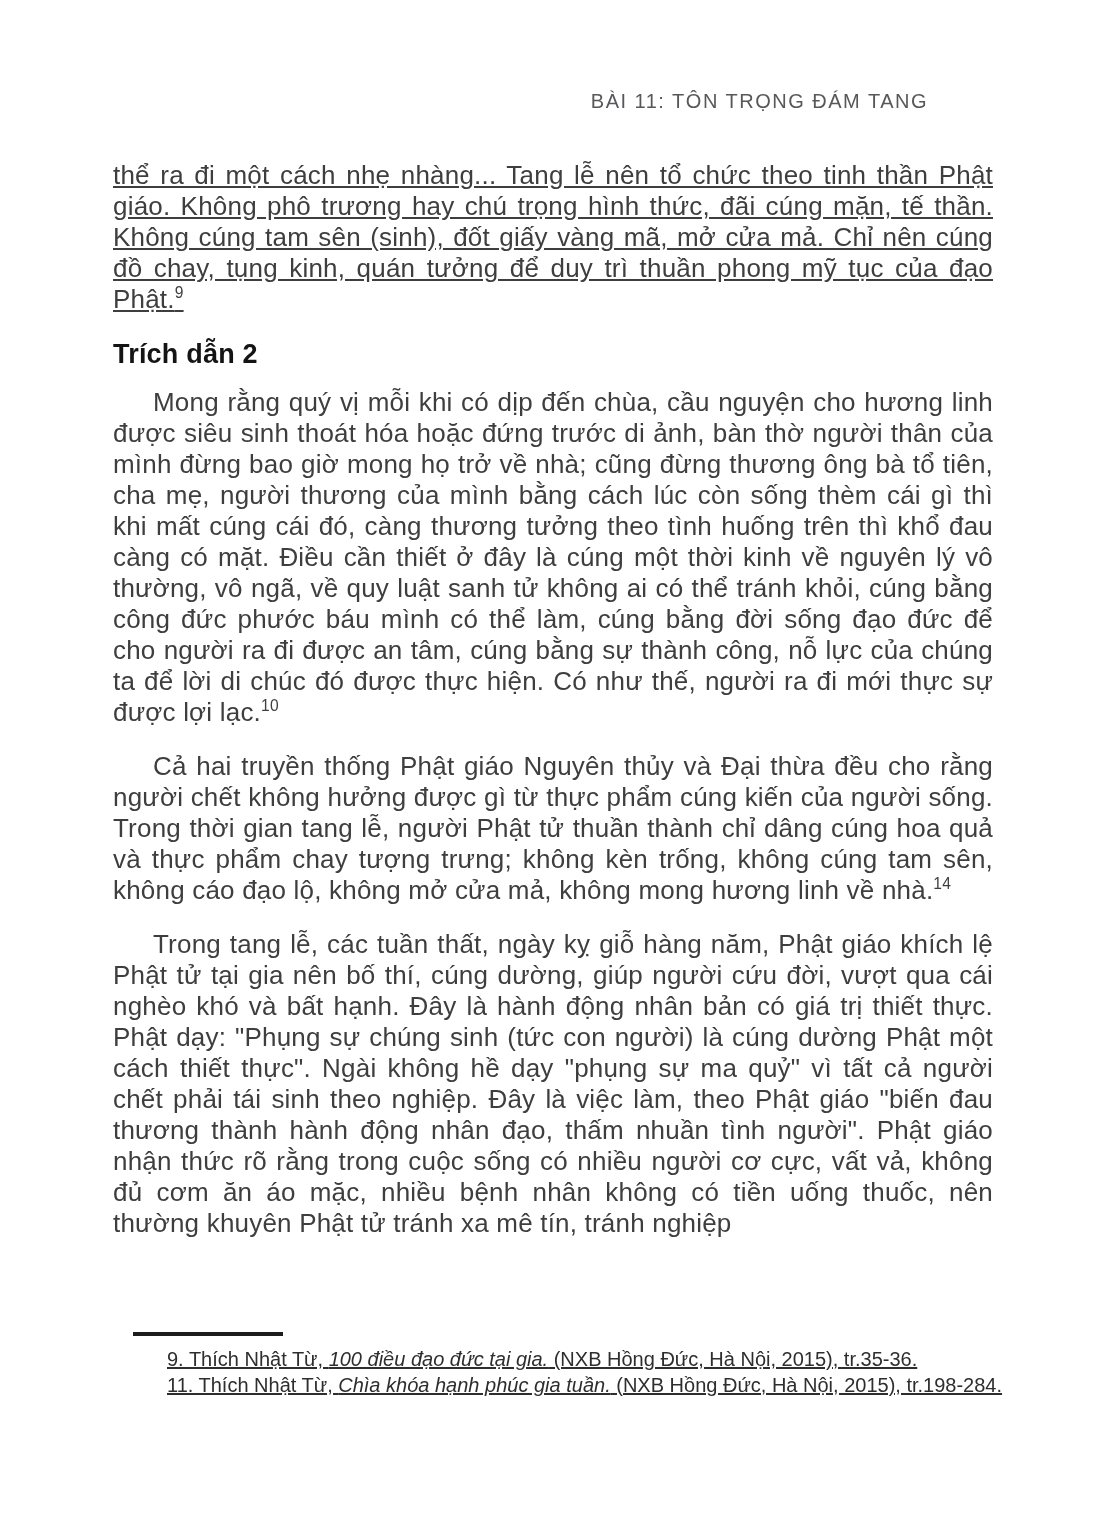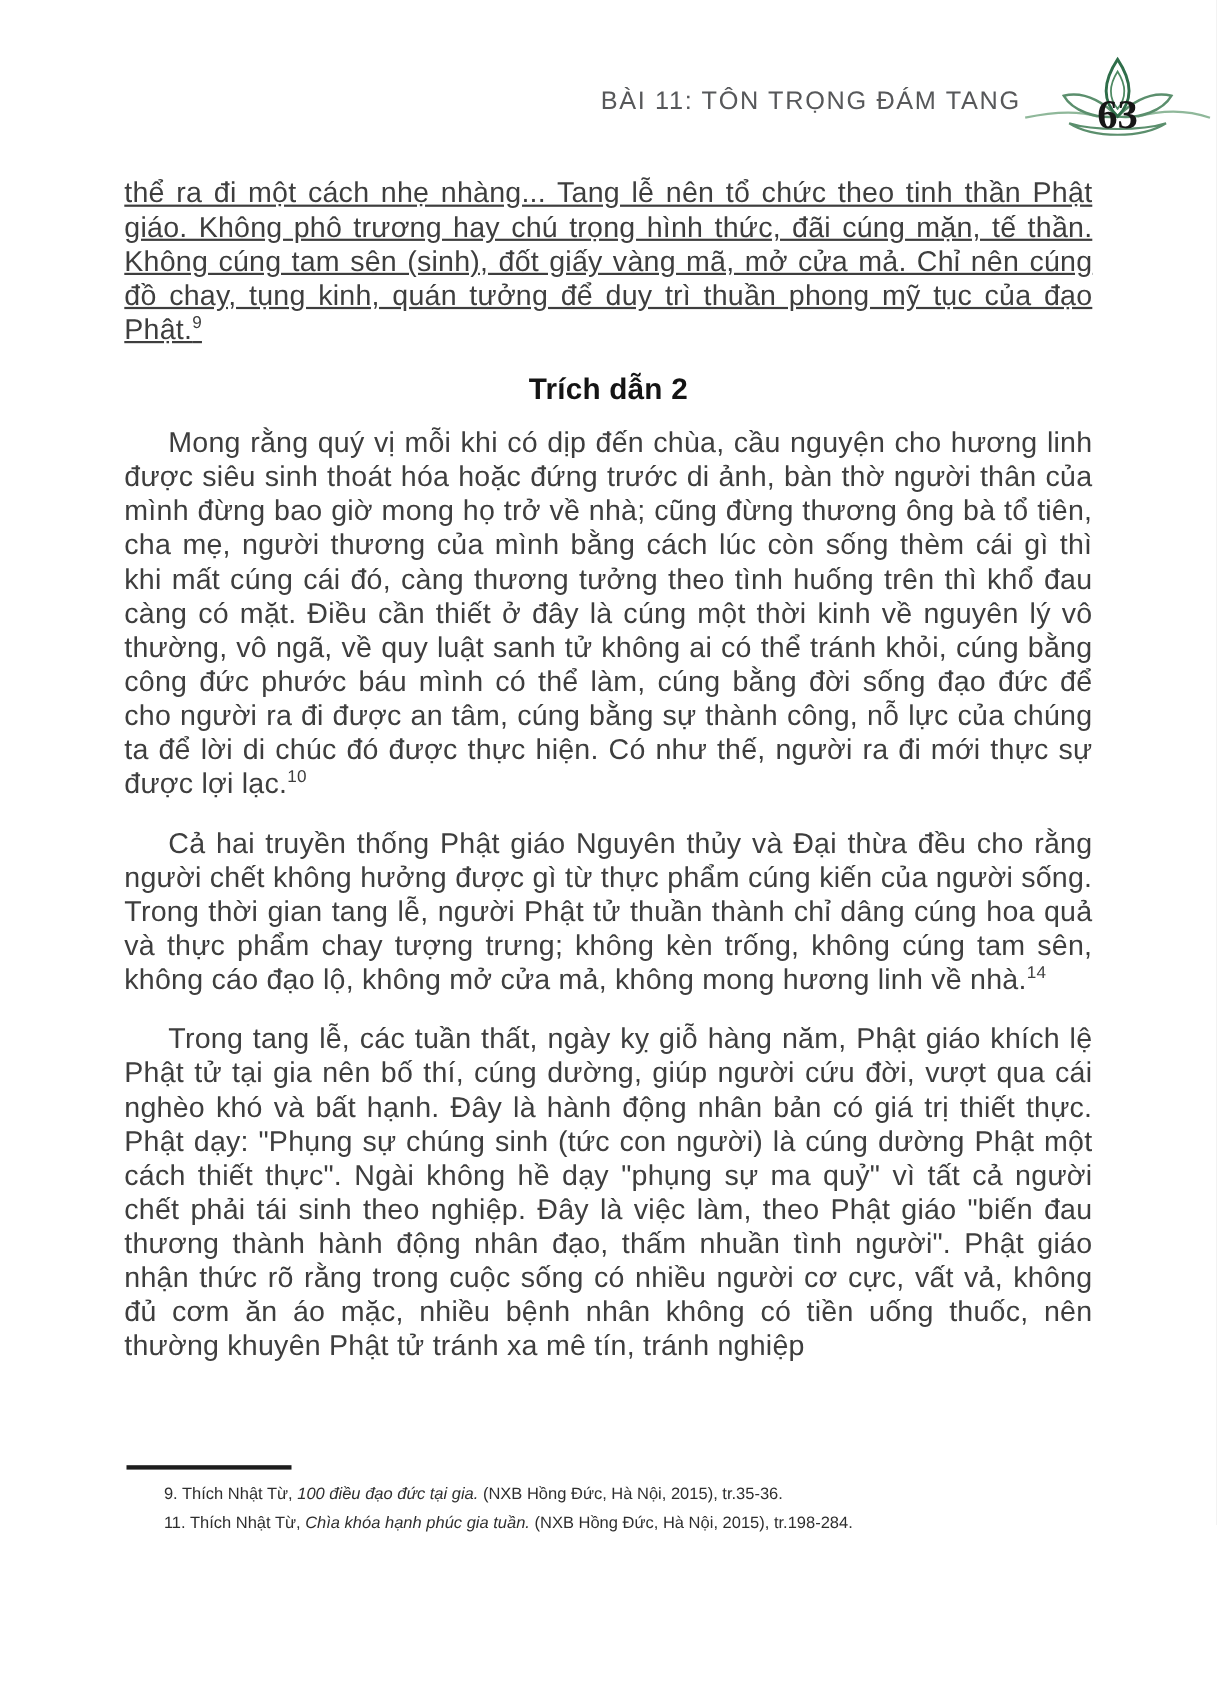--- a/index.html
+++ b/index.html
@@ -7,75 +7,58 @@
     position:relative;
     width:1106px;height:1531px;
     margin:0 auto;
     background:#ffffff;
     font-family:"Liberation Sans", sans-serif;
     color:#3e3e3e;
     overflow:hidden;
   }
   
   .header-title{
-    position:absolute;top:78px;right:178px;
-    font-size:23px;letter-spacing:1.5px;
+    position:absolute;top:90px;right:178px;
+    font-size:20px;letter-spacing:1.5px;
     color:#57585a;white-space:nowrap;
   }
   .lotus-wrap{position:absolute;top:50px;right:4px;width:172px;height:90px;}
   
   .content{
     position:absolute;top:160px;left:113px;width:880px;
     font-size:26px;line-height:31px;
     text-align:justify;
     letter-spacing:0.2px;
   }
   .content p{margin:0 0 23px 0;text-indent:40px;}
   .content p.no-indent{text-indent:0;text-decoration:underline;}
   .content h2{
     margin:0 0 17px 0;
     font-size:27px;line-height:32px;
     color:#141414;font-weight:700;
-    text-align:center;
+    text-align:left;
   }
   sup.fnref{font-size:60%;line-height:0;vertical-align:super;}
   
   .footnotes{
-    position:absolute;top:1332px;left:113px;width:882px;
-    font-size:15px;line-height:26px;color:#2e2e2e;
+    position:absolute;top:1332px;left:131px;width:882px;
+    font-size:20px;line-height:26px;color:#2e2e2e;
     text-align:justify;
+    text-decoration:underline;
   }
   .fn-rule{width:150px;height:4px;background:#1d1d1d;margin:0 0 10px 2px;}
   .footnotes p{margin:0;text-indent:36px;}
 </style>
 </head>
 <body>
 
 <div class="page">
 
   <div class="header-title">BÀI 11: TÔN TRỌNG ĐÁM TANG</div>
 
-  <div class="lotus-wrap">
-    <svg width="172" height="90" viewBox="0 0 172 90">
-
-      <path d="M2,57 C30,51 52,51 68,56" fill="none" stroke="#8fb89a" stroke-width="2"></path>
-
-      <path d="M104,56 C126,50 150,50 170,57" fill="none" stroke="#8fb89a" stroke-width="2"></path>
-
-      <path d="M86,56 C70,40 54,33 37,37 C45,51 66,58 86,56 Z" fill="none" stroke="#5b8f6d" stroke-width="2.2"></path>
-      <path d="M86,56 C102,40 118,33 135,37 C127,51 106,58 86,56 Z" fill="none" stroke="#5b8f6d" stroke-width="2.2"></path>
-
-      <path d="M86,4 C74,22 70,40 86,56 C102,40 98,22 86,4 Z" fill="none" stroke="#2f6e4a" stroke-width="2.6"></path>
-      <path d="M86,15 C79,26 77,38 86,49 C95,38 93,26 86,15 Z" fill="none" stroke="#4f8a63" stroke-width="1.6"></path>
-
-      <path d="M42,62 C64,76 108,76 130,62 C108,69 64,69 42,62 Z" fill="none" stroke="#5b8f6d" stroke-width="2"></path>
-
-      <text x="86" y="66" text-anchor="middle" font-family="Liberation Serif, serif" font-size="37" font-weight="700" fill="#161616">63</text>
-    </svg>
-  </div>
 
   <div class="content">
 
     <p class="no-indent"><span>thể ra đi một cách nhẹ nhàng... Tang lễ nên tổ chức theo tinh thần Phật giáo. Không phô trương hay chú trọng hình thức, đãi cúng mặn, tế thần. Không cúng tam sên (sinh), đốt giấy vàng mã, mở cửa mả. Chỉ nên cúng đồ chay, tụng kinh, quán tưởng để duy trì thuần phong mỹ tục của đạo Phật.</span><sup class="fnref">9</sup></p>
 
     <h2>Trích dẫn 2</h2>
     <p><span>Mong rằng quý vị mỗi khi có dịp đến chùa, cầu nguyện cho hương linh được siêu sinh thoát hóa hoặc đứng trước di ảnh, bàn thờ người thân của mình đừng bao giờ mong họ trở về nhà; cũng đừng thương ông bà tổ tiên, cha mẹ, người thương của mình bằng cách lúc còn sống thèm cái gì thì khi mất cúng cái đó, càng thương tưởng theo tình huống trên thì khổ đau càng có mặt. Điều cần thiết ở đây là cúng một thời kinh về nguyên lý vô thường, vô ngã, về quy luật sanh tử không ai có thể tránh khỏi, cúng bằng công đức phước báu mình có thể làm, cúng bằng đời sống đạo đức để cho người ra đi được an tâm, cúng bằng sự thành công, nỗ lực của chúng ta để lời di chúc đó được thực hiện. Có như thế, người ra đi mới thực sự được lợi lạc.</span><sup class="fnref">10</sup></p>
 
     <p><span>Cả hai truyền thống Phật giáo Nguyên thủy và Đại thừa đều cho rằng người chết không hưởng được gì từ thực phẩm cúng kiến của người sống. Trong thời gian tang lễ, người Phật tử thuần thành chỉ dâng cúng hoa quả và thực phẩm chay tượng trưng; không kèn trống, không cúng tam sên, không cáo đạo lộ, không mở cửa mả, không mong hương linh về nhà.</span><sup class="fnref">14</sup></p>
 

